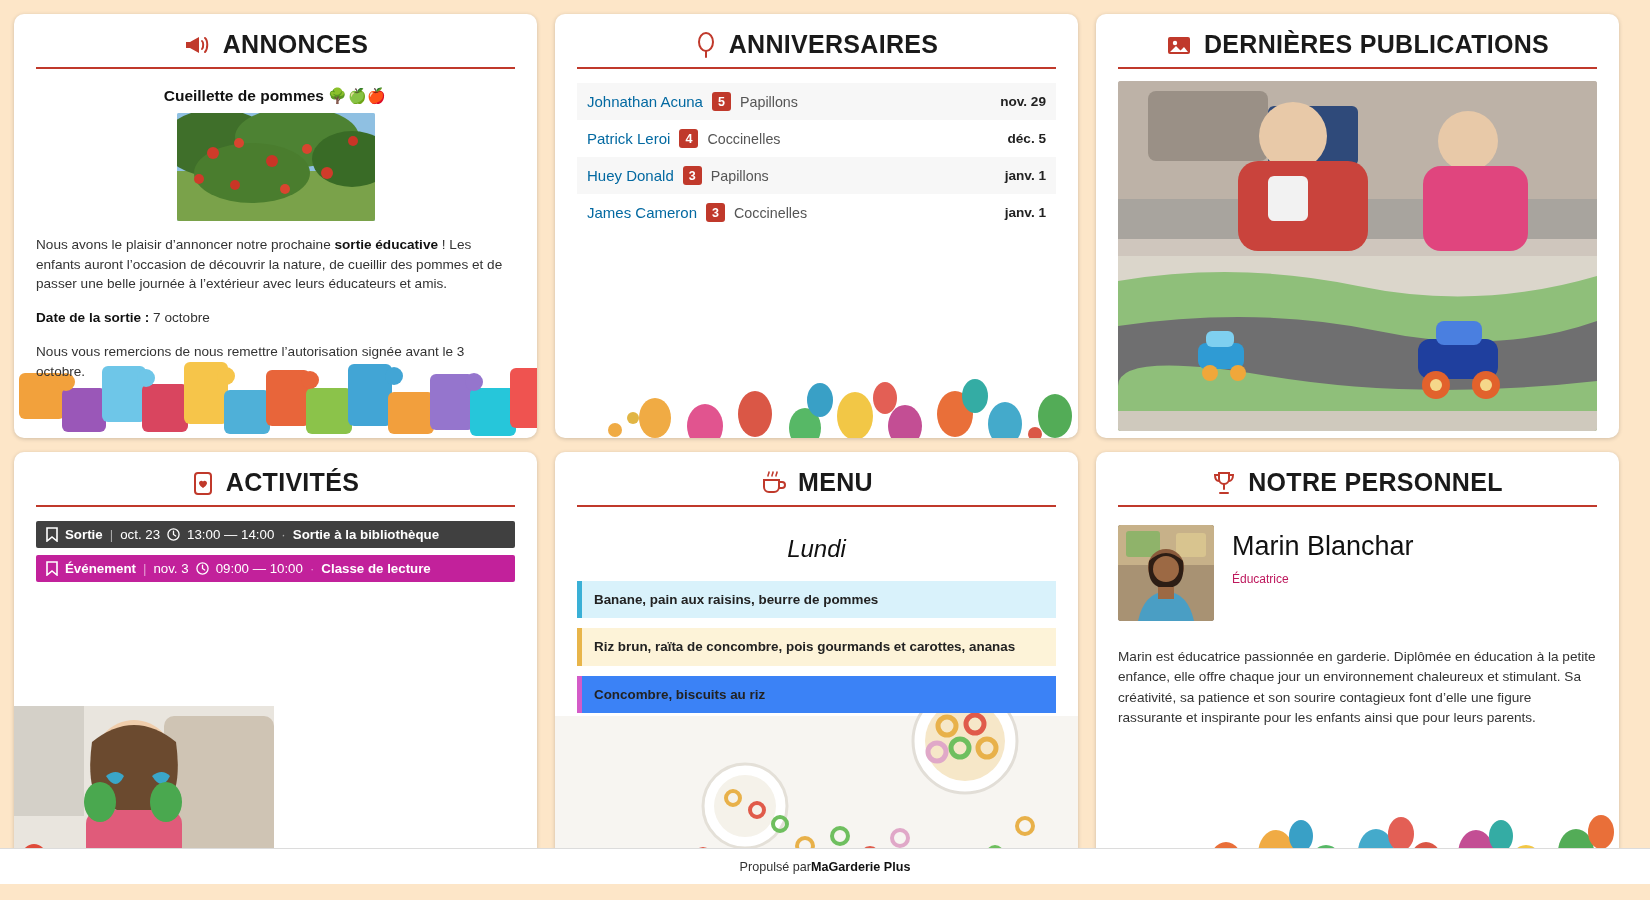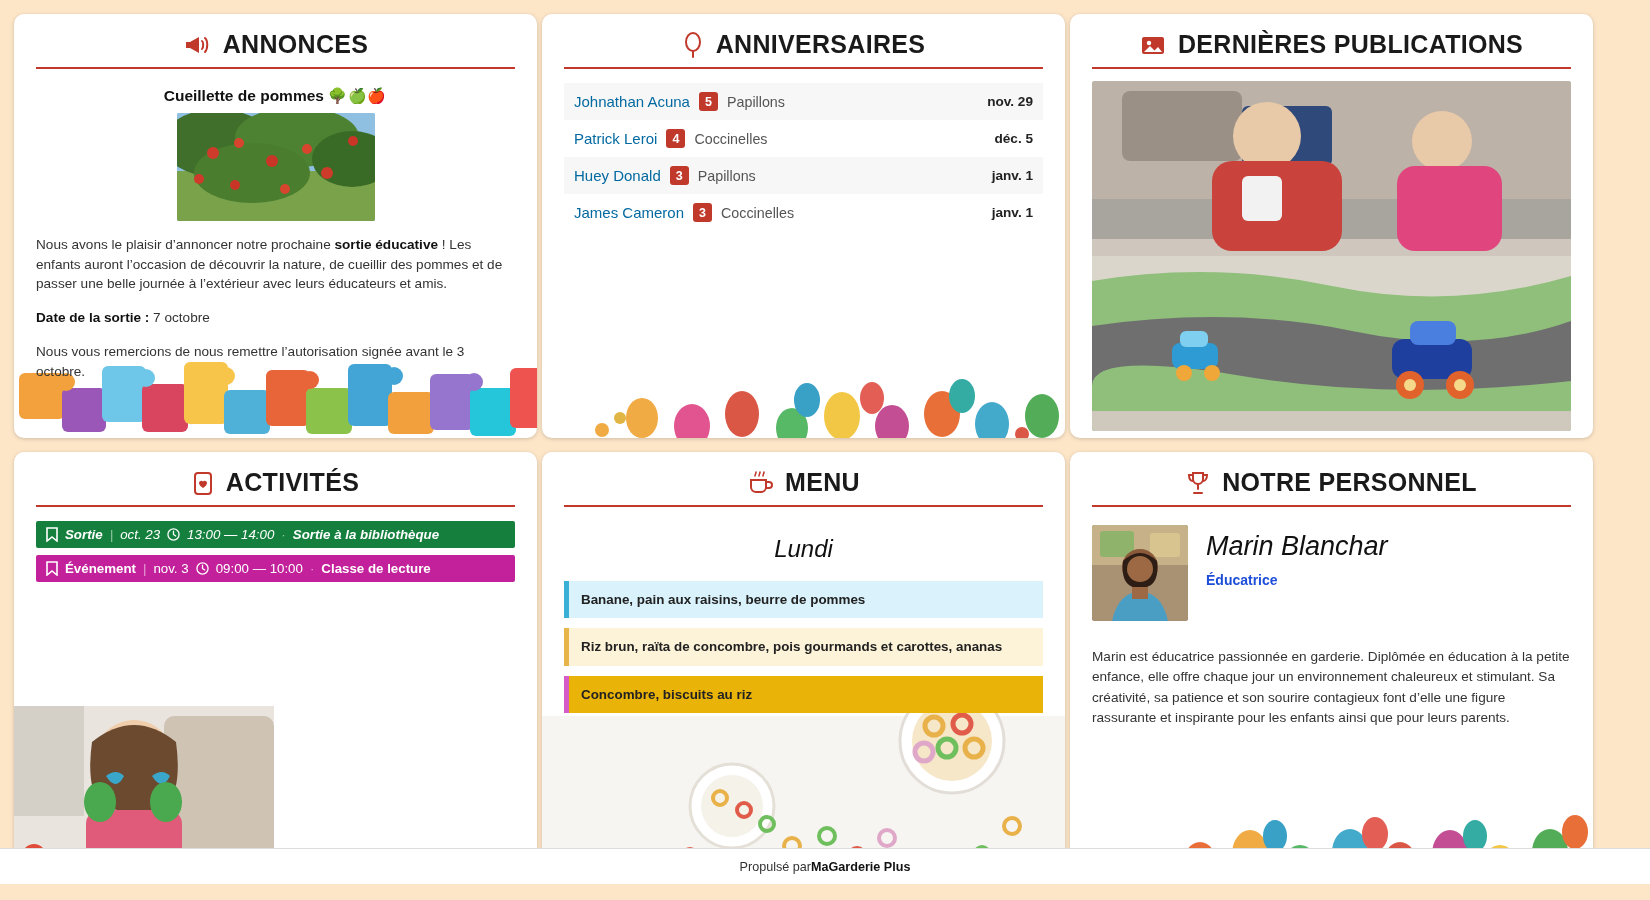--- a/index.html
+++ b/index.html
@@ -9,21 +9,21 @@
     background: #fde6c8;
     font-family: "Liberation Sans", sans-serif;
     overflow: hidden;
   }
   .board {
     width: 1650px; height: 667px;
     padding: 14px 14px 0 14px;
     display: grid;
     grid-template-columns: 523px 523px 523px;
     grid-template-rows: 424px 424px;
-    gap: 14px 5px;
+    gap: 14px 18px;
     position: relative;
   }
   .card {
     background: #ffffff;
     border-radius: 10px;
     box-shadow: 0 1px 4px rgba(0,0,0,.18);
     position: relative;
     overflow: hidden;
   }
   .card-head {
@@ -112,21 +112,21 @@
     gap: 7px;
     color: #fff;
     font-size: 13.3px;
     padding: 6px 10px;
     margin-bottom: 7px;
     border-radius: 2px;
   }
   .act-row .tag { font-weight: bold; }
   .act-row .sep { opacity: .55; }
   .act-row .title { font-weight: bold; }
-  .act-sortie { background: #15803d; font-style: italic; }
+  .act-sortie { background: #404040; }
   .act-event { background: #c2219b; text-align: center; }
   .act-row svg { display:block; }
 
   
   .menu-day {
     text-align: center;
     font-size: 24px;
     color: #111;
     margin: 14px 0 18px 0;
     font-style: italic;
@@ -135,34 +135,34 @@
     border-left: 5px solid #000;
     padding: 9px 12px;
     margin-bottom: 10px;
     font-size: 13.4px;
     font-weight: bold;
     color: #222;
     line-height: 1.45;
   }
   .meal.m1 { background: #d9f2fb; border-left-color: #3ab0d6; }
   .meal.m2 { background: #fdf3d8; border-left-color: #e8b54a; }
-  .meal.m3 { background: #eab308; border-left-color: #d45bc8; }
+  .meal.m3 { background: #3b82f6; border-left-color: #d45bc8; }
 
   
   .staff-head { display: flex; gap: 18px; align-items: flex-start; padding-top: 4px; }
   .staff-photo {
     width: 96px; height: 96px;
     border-radius: 3px;
     overflow: hidden;
     position: relative;
     background: #7a6a58;
     flex: 0 0 auto;
   }
-  .staff-name { font-size: 27px; color: #111; margin: 6px 0 10px 0; font-style: italic; }
-  .staff-role { font-size: 14px; font-weight: bold; color: #1d4ed8; }
+  .staff-name { font-size: 27px; color: #111; margin: 6px 0 10px 0; }
+  .staff-role { font-size: 12px; font-weight: normal; color: #be185d; }
   .staff-bio {
     margin: 26px 0 0 0;
     font-size: 13.6px;
     line-height: 1.5;
     color: #333;
   }
 
   
   .footer {
     position: absolute; left: 0; bottom: 16px;

